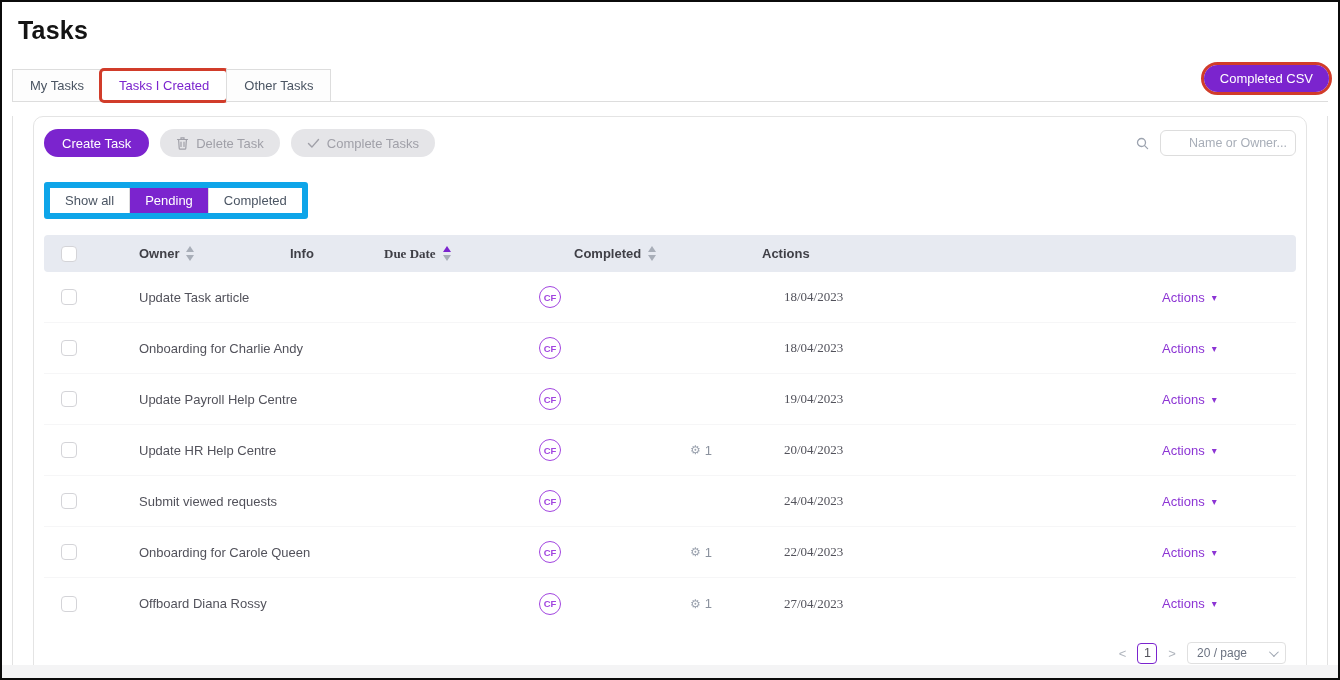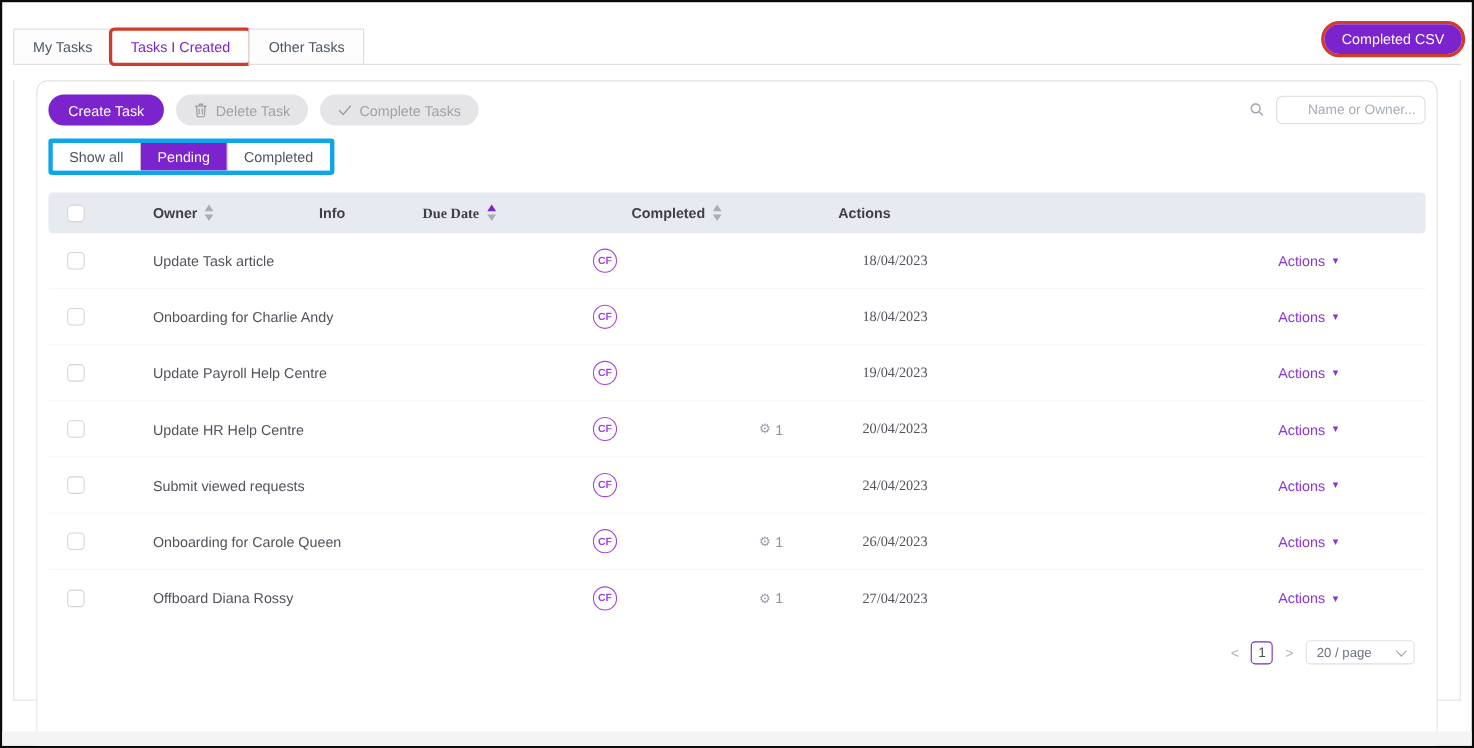--- a/index.html
+++ b/index.html
@@ -44,21 +44,21 @@
   .btn-disabled svg { display:block; }
   .search-box { position:relative; width:168px;padding-left:32px; }
   .search-box input {
     width:100%; height:26px; border:1px solid #ddd; border-radius:6px; padding:0 8px 0 28px;
     font-size:12.5px; color:#52525B; outline:none; font-family:inherit;
   }
   .search-box input::placeholder { color:#A8AEB8; }
   .search-icon { position:absolute; left:8px; top:6px; }
 
   
-  .filters { margin-top:12px; display:inline-flex; border:4px solid #0ea5e9; border-radius:3px; overflow:hidden; }
+  .filters { margin-top:25px; display:inline-flex; border:6px solid #0ea5e9; border-radius:3px; overflow:hidden; }
   .filter-opt { padding:5px 15px; font-size:13px; color:#4B5563; background:#fff; cursor:pointer; border-right:1px solid #ddd; }
   .filter-opt:last-child { border-right:none; }
   .filter-opt.selected { background:#7B24CE; color:#fff; }
 
   
   .thead {
     margin-top:16px; height:37px; background:#E7EAF1; border-radius:4px;
     display:flex; align-items:center; font-size:13px; font-weight:700; color:#3F3F46;
   }
   .trow { height:51px; display:flex; align-items:center; font-size:13px; color:#52525B; border-bottom:1px solid #F6F6F7; }
@@ -100,20 +100,21 @@
     display:inline-flex; align-items:center; gap:22px; cursor:pointer; background:#fff;
   }
   .chev { width:7px; height:7px; border-right:1.5px solid #9CA3AF; border-bottom:1.5px solid #9CA3AF; transform:rotate(45deg) translateY(-2px); }
 
   .bottom-strip { position:absolute; bottom:0; left:0; right:0; height:13px; background:#F4F4F5; }
 </style>
 </head>
 <body>
 
 <div class="page">
+  <h1 class="title">Tasks</h1>
 
   <div class="tabs-row">
     <div class="tab">
       <span>My Tasks</span>
     </div>
     <div class="tab active">
       <span>Tasks I Created</span>
       <span class="annot-box"></span>
     </div>
     <div class="tab">
@@ -327,21 +328,21 @@
             <div class="c-name">Onboarding for Carole Queen</div>
             <div class="c-owner">
               <span class="avatar">CF</span>
             </div>
             <div class="c-info">
               <span class="info-wrap">
                 <span class="gear">⚙</span>
                 <span>1</span>
               </span>
             </div>
-            <div class="c-due">26/04/2023</div>
+            <div class="c-due">22/04/2023</div>
             <div class="c-comp"></div>
             <div class="c-act">
               <span class="actions-link">
                 <span>Actions</span>
                 <span class="actions-caret">▾</span>
               </span>
             </div>
           </div>
 
           <div class="trow">

